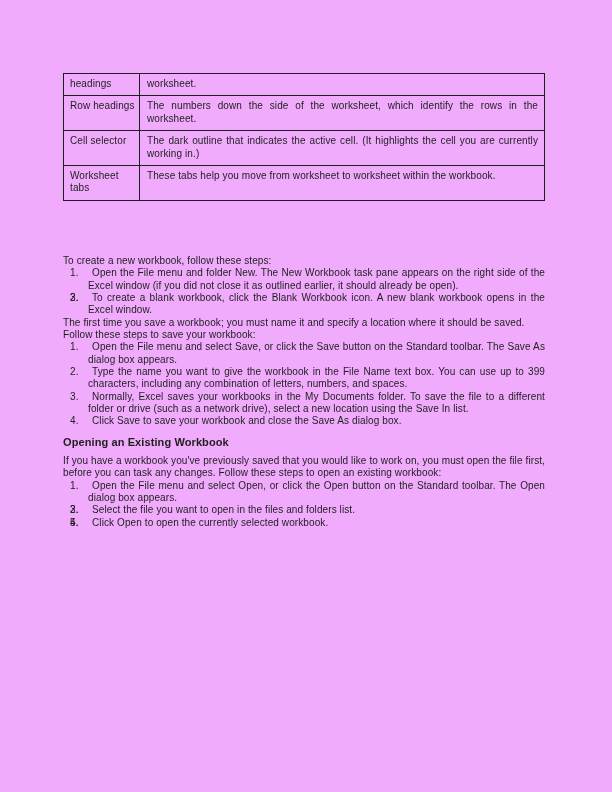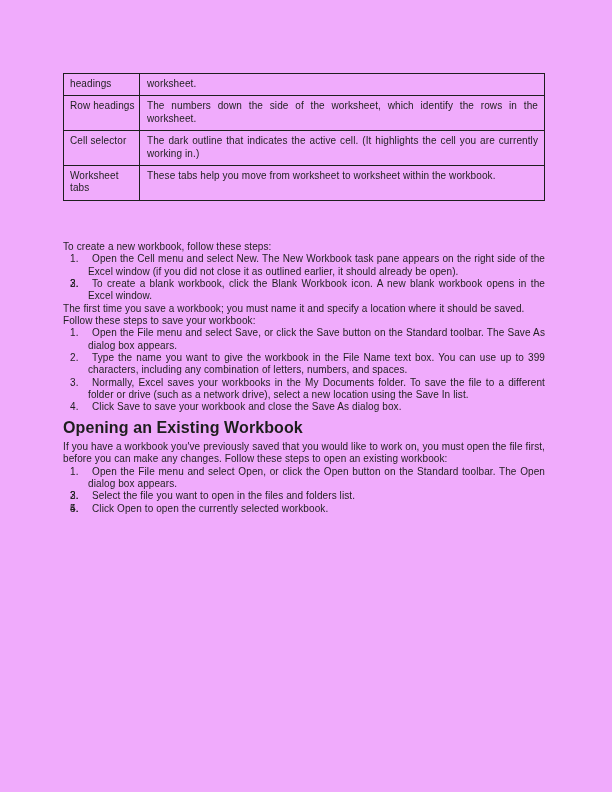--- a/index.html
+++ b/index.html
@@ -34,31 +34,31 @@
   td.term-cell {
     width: 67px;
     padding: 4px 2px 5px 6px;
   }
   td.def-cell {
     padding: 4px 6px 5px 7px;
     text-align: justify;
     margin-left: 40px;
   }
   .doc-body {
-    margin-top: 40px;
+    margin-top: 54px;
     font-size: 10px;
     line-height: 12.35px;
     letter-spacing: 0.1px;
   }
   .para {
     margin: 0;
     text-align: justify;
   }
   .section-heading {
-    font-size: 16px;
+    font-size: 11px;
     font-weight: bold;
     margin: 8px 0 7px 0;
     letter-spacing: 0.1px;
   }
   .num-list { margin: 0; }
   .list-item {
     position: relative;
     padding-left: 25px;
     text-indent: 4px;
     text-align: justify;
@@ -91,34 +91,34 @@
           </tr>
           <tr>
             <td class="term-cell">Worksheet tabs</td>
             <td class="def-cell">These tabs help you move from worksheet to worksheet within the workbook.</td>
           </tr>
         </tbody>
     </table>
     <div class="doc-body" id="doc-body">
         <p class="para">To create a new workbook, follow these steps:</p>
         <div class="num-list">
-          <div class="list-item"><span class="list-num">1.</span><span>Open the Cell menu and select New. The New Workbook task pane appears on the right side of the Excel window (if you did not close it as outlined earlier, it should already be open).</span></div>
+          <div class="list-item"><span class="list-num">1.</span><span>Open the File menu and folder New. The New Workbook task pane appears on the right side of the Excel window (if you did not close it as outlined earlier, it should already be open).</span></div>
           <div class="list-item"><span class="list-num">2.</span></div>
           <div class="list-item"><span class="list-num">3.</span><span>To create a blank workbook, click the Blank Workbook icon. A new blank workbook opens in the Excel window.</span></div>
         </div>
         <p class="para">The first time you save a workbook; you must name it and specify a location where it should be saved.</p>
         <p class="para">Follow these steps to save your workbook:</p>
         <div class="num-list">
           <div class="list-item"><span class="list-num">1.</span><span>Open the File menu and select Save, or click the Save button on the Standard toolbar. The Save As dialog box appears.</span></div>
           <div class="list-item"><span class="list-num">2.</span><span>Type the name you want to give the workbook in the File Name text box. You can use up to 399 characters, including any combination of letters, numbers, and spaces.</span></div>
           <div class="list-item"><span class="list-num">3.</span><span>Normally, Excel saves your workbooks in the My Documents folder. To save the file to a different folder or drive (such as a network drive), select a new location using the Save In list.</span></div>
           <div class="list-item"><span class="list-num">4.</span><span>Click Save to save your workbook and close the Save As dialog box.</span></div>
         </div>
         <h2 class="section-heading">Opening an Existing Workbook</h2>
-        <p class="para">If you have a workbook you've previously saved that you would like to work on, you must open the file first, before you can make any changes. Follow these steps to open an existing workbook:</p>
+        <p class="para">If you have a workbook you've previously saved that you would like to work on, you must open the file first, before you can task any changes. Follow these steps to open an existing workbook:</p>
         <div class="num-list">
           <div class="list-item"><span class="list-num">1.</span><span>Open the File menu and select Open, or click the Open button on the Standard toolbar. The Open dialog box appears.</span></div>
           <div class="list-item"><span class="list-num">2.</span></div>
           <div class="list-item"><span class="list-num">3.</span><span>Select the file you want to open in the files and folders list.</span></div>
           <div class="list-item"><span class="list-num">4.</span></div>
           <div class="list-item"><span class="list-num">5.</span><span>Click Open to open the currently selected workbook.</span></div>
         </div>
       </div>
   </div>
 </div>

